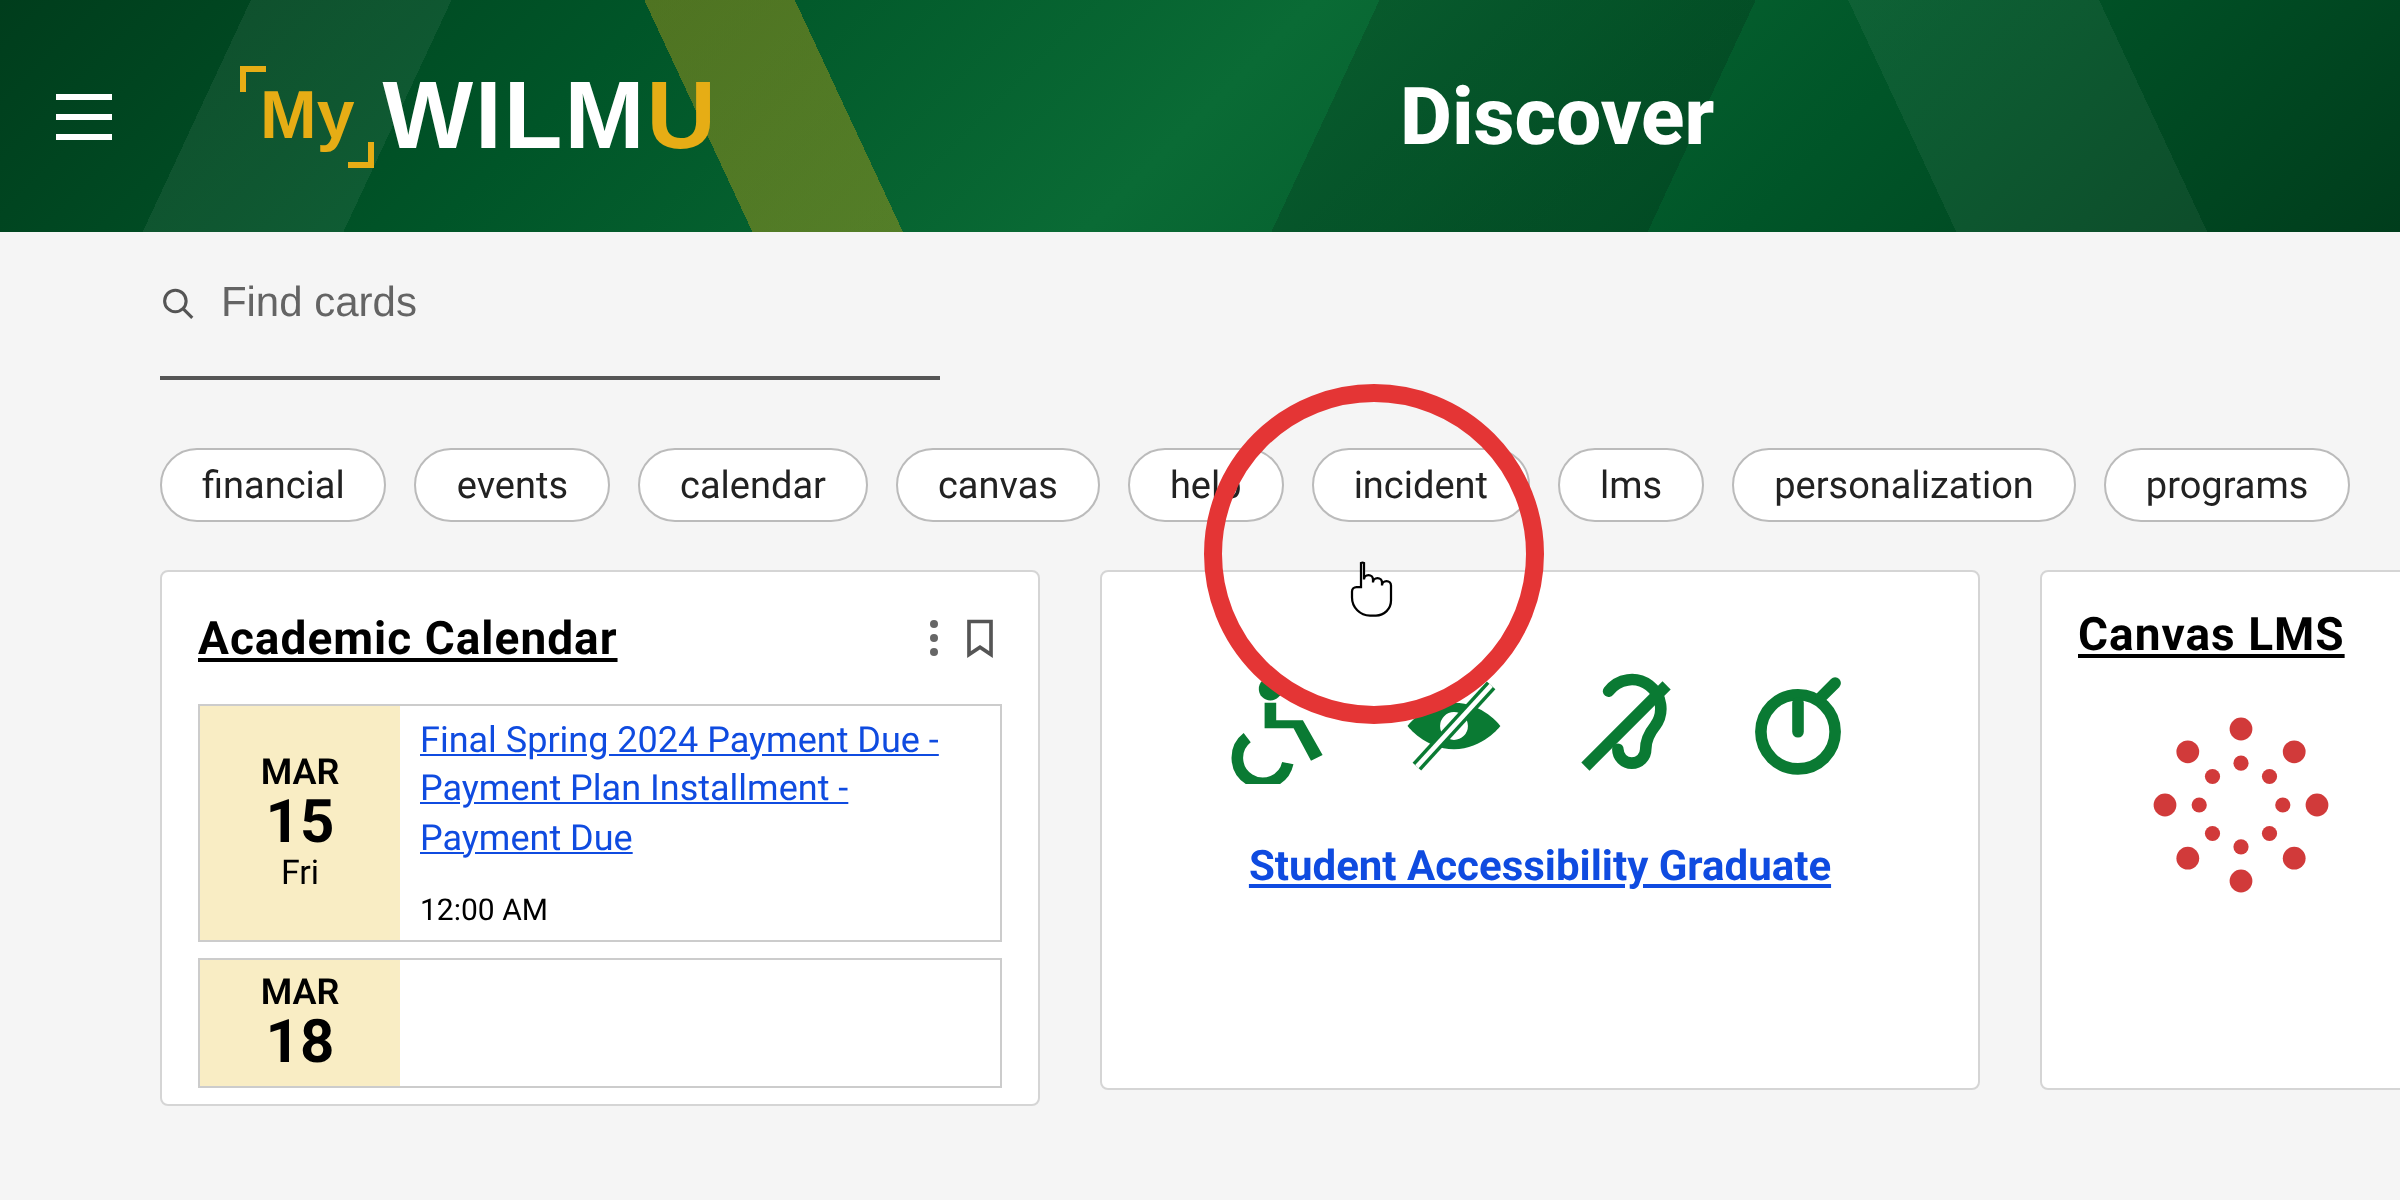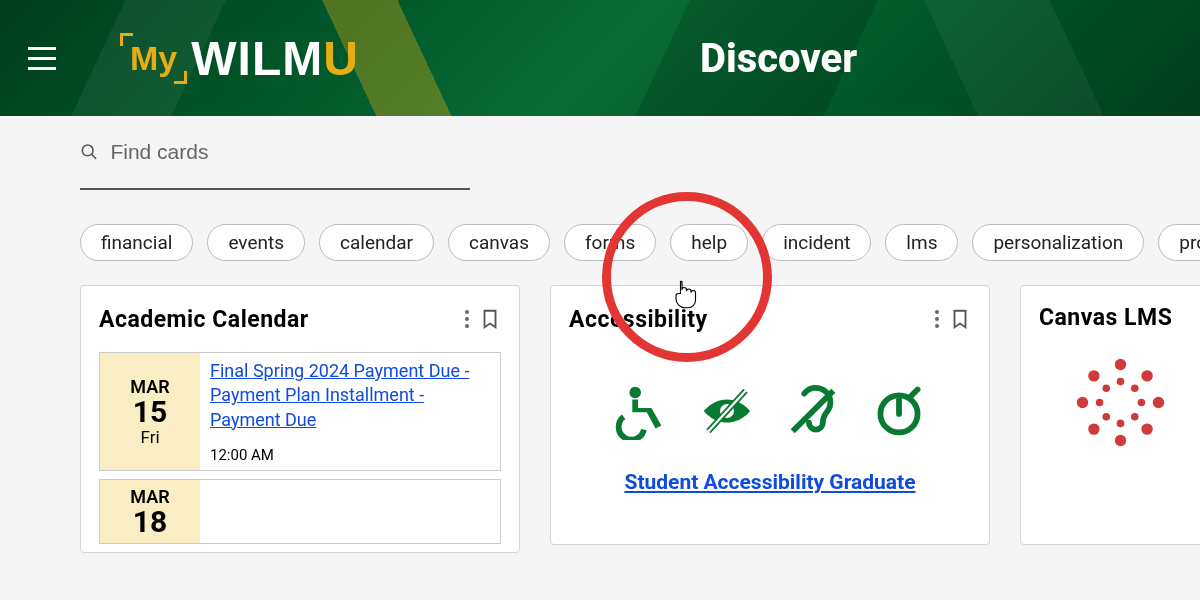--- a/index.html
+++ b/index.html
@@ -42,21 +42,21 @@
 .search-box { display: flex; align-items: center; gap: 12px; width: 390px; border-bottom: 2px solid #555; padding: 4px 0 24px 0; }
 .search-box svg { width: 20px; height: 20px; stroke: #555; fill: none; stroke-width: 2; }
 .search-box input { border: none; outline: none; background: transparent; font-size: 21px; color: #555; width: 100%; }
 .search-box input::placeholder { color: #555; opacity: 0.9; }
 
 .chips { display: flex; gap: 14px; padding: 30px 80px 24px 80px; flex-wrap: nowrap; overflow: hidden; text-align: right; }
 .chip { border: 1px solid #bbb; background: #fff; border-radius: 999px; padding: 6px 20px; font-size: 19px; color: #222; white-space: nowrap; cursor: pointer; }
 
 .cards { display: flex; gap: 30px; padding: 0 80px; align-items: flex-start; }
 .card { background: #fff; border: 1px solid #d5d5d5; border-radius: 4px; width: 440px; flex-shrink: 0; padding: 18px 18px 0 18px; min-height: 260px; }
-.card-header { display: flex; align-items: center; margin-bottom: 18px; }
+.card-header { display: flex; align-items: center; margin-bottom: 18px; text-decoration: underline; }
 .card-title { font-size: 23px; font-weight: 700; flex: 1; letter-spacing: 0.5px; }
 .kebab { display: flex; flex-direction: column; gap: 3px; padding: 6px 10px; cursor: pointer; }
 .kebab span { width: 4px; height: 4px; background: #666; border-radius: 50%; }
 .bookmark { width: 22px; height: 26px; cursor: pointer; }
 .bookmark svg { width: 100%; height: 100%; fill: none; stroke: #555; stroke-width: 2; }
 
 .event { display: flex; border: 1px solid #ccc; margin-bottom: 8px; }
 .event-date { width: 100px; background: #f9edc4; display: flex; flex-direction: column; align-items: center; justify-content: center; padding: 6px 0; }
 .event-month { font-size: 18px; font-weight: 600; }
 .event-day { font-size: 30px; font-weight: 700; line-height: 1; }
@@ -102,21 +102,20 @@
       </svg>
     <input type="text" placeholder="Find cards" style="">
   </div>
 </div>
 
 <div class="chips">
   <div class="chip">financial</div>
   <div class="chip">events</div>
   <div class="chip">calendar</div>
   <div class="chip">canvas</div>
-  <div class="chip">forms</div>
   <div class="chip">help</div>
   <div class="chip">incident</div>
   <div class="chip">lms</div>
   <div class="chip">personalization</div>
   <div class="chip">programs</div>
 </div>
 
 <div class="cards">
 
   <div class="card">
@@ -149,33 +148,20 @@
     <div class="event">
       <div class="event-date">
         <div class="event-month">MAR</div>
         <div class="event-day">18</div>
         <div class="event-dow"></div>
       </div>
     </div>
   </div>
 
   <div class="card">
-    <div class="card-header">
-      <div class="card-title">Accessibility</div>
-      <div class="kebab">
-          <span></span>
-          <span></span>
-          <span></span>
-        </div>
-      <div class="bookmark">
-        <svg viewBox="0 0 24 24">
-            <path d="M6 3h12v18l-6-4-6 4z"></path>
-          </svg>
-      </div>
-    </div>
     <div class="access-icons">
       <svg viewBox="0 0 100 100">
           <circle cx="40" cy="18" r="10"></circle>
           <path d="M35 30 L35 52 L60 52 L75 80 L85 75 L68 45 L45 45 L45 30 Z"></path>
           <path d="M 20 60 A 22 22 0 1 0 55 82" fill="none" stroke="#0a7a33" stroke-width="10"></path>
         </svg>
       <svg viewBox="0 0 100 100">
           <path d="M50 30 C 25 30 10 50 10 50 s 15 20 40 20 40-20 40-20 S 75 30 50 30 z M50 62 a12 12 0 1 1 0-24 a12 12 0 0 1 0 24z"></path>
           <line x1="18" y1="85" x2="82" y2="15" stroke="#0a7a33" stroke-width="10"></line>
           <line x1="18" y1="85" x2="82" y2="15" stroke="#fff" stroke-width="4"></line>

